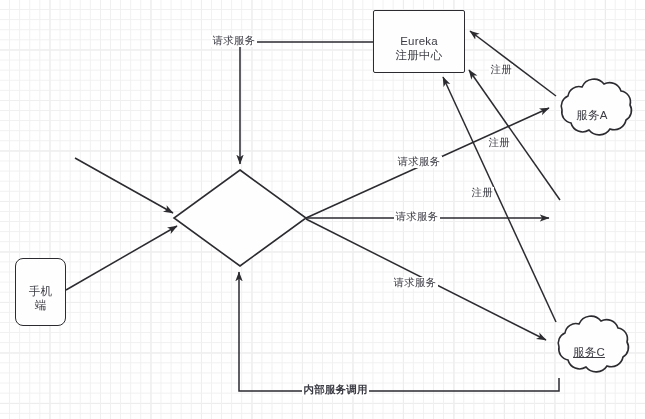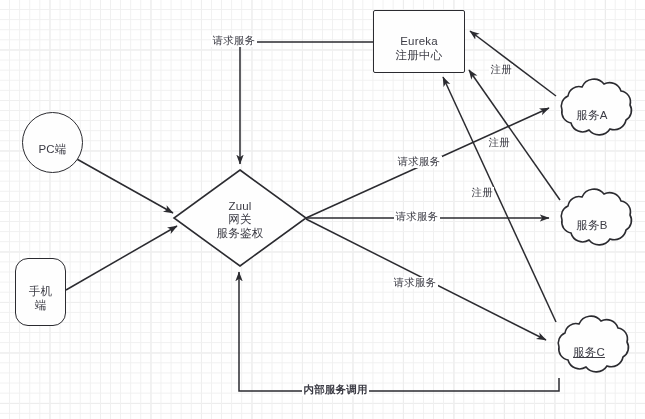--- a/index.html
+++ b/index.html
@@ -60,21 +60,21 @@
     z-index: 4;
     margin-top: 14px;
   }
   .rect-node {
     border: 1.6px solid #2b2b30;
     border-radius: 2px;
     background: #fefefe;
   }
   .round-node {
     border: 1.6px solid #2b2b30;
-    border-radius: 13px;
+    border-radius: 8px;
     background: #fefefe;
   }
   .circle-node {
     border: 1.6px solid #2b2b30;
     border-radius: 50%;
     background: #fefefe;
   }
   .edge-label {
     position: absolute;
     color: #3b3b44;
@@ -115,57 +115,41 @@
 
     <path d="M306,218 L549,218" fill="none" stroke="#2b2b30" stroke-width="1.5" marker-end="url(#ah)"></path>
 
     <path d="M306,219 L546,340" fill="none" stroke="#2b2b30" stroke-width="1.5" marker-end="url(#ah)"></path>
 
     <path d="M559,378 L559,391 L239,391 L239,272" fill="none" stroke="#2b2b30" stroke-width="1.5" marker-end="url(#ah)"></path>
 
     <polygon points="240,170 306,218 240,266 174,218" fill="#fefefe" stroke="#2b2b30" stroke-width="1.6"></polygon>
   </svg>
 
-  <div class="node circle-node" style="left:22px; top:112px; width:61px; height:61px;">
-    <span class="node-label">PC端</span>
-  </div>
 
   <div class="node round-node" style="left:15px; top:258px; width:51px; height:68px;">
     <span class="node-label">手机
 端</span>
   </div>
 
-  <div class="node" style="left:174px; top:170px; width:132px; height:96px; background:transparent; border:0;">
-    <span class="node-label" style="margin-top:4px;">Zuul
-网关
-服务鉴权</span>
-  </div>
 
   <div class="node rect-node" style="left:373px; top:10px; width:92px; height:63px;">
     <span class="node-label">Eureka
 注册中心</span>
   </div>
 
   <div class="node" style="left:546px; top:76px; width:92px; height:66px;text-align:center;">
     <svg class="node-shape" viewBox="0 0 92 66" preserveAspectRatio="none">
       <path d="M22,20 a11,11 0 0 1 14,-9 a13,13 0 0 1 22,-3 a12,12 0 0 1 17,7 a11,11 0 0 1 9,14
                a11,11 0 0 1 -4,15 a12,12 0 0 1 -16,9 a13,13 0 0 1 -21,1 a12,12 0 0 1 -18,-7
                a11,11 0 0 1 -9,-13 a11,11 0 0 1 6,-14 Z" fill="#fefefe" stroke="#2b2b30" stroke-width="1.6"></path>
     </svg>
     <span class="node-label">服务A</span>
   </div>
 
-  <div class="node" style="left:546px; top:186px; width:92px; height:66px;">
-    <svg class="node-shape" viewBox="0 0 92 66" preserveAspectRatio="none">
-      <path d="M22,20 a11,11 0 0 1 14,-9 a13,13 0 0 1 22,-3 a12,12 0 0 1 17,7 a11,11 0 0 1 9,14
-               a11,11 0 0 1 -4,15 a12,12 0 0 1 -16,9 a13,13 0 0 1 -21,1 a12,12 0 0 1 -18,-7
-               a11,11 0 0 1 -9,-13 a11,11 0 0 1 6,-14 Z" fill="#fefefe" stroke="#2b2b30" stroke-width="1.6"></path>
-    </svg>
-    <span class="node-label">服务B</span>
-  </div>
 
   <div class="node" style="left:543px; top:313px; width:92px; height:66px;text-decoration:underline;">
     <svg class="node-shape" viewBox="0 0 92 66" preserveAspectRatio="none">
       <path d="M22,20 a11,11 0 0 1 14,-9 a13,13 0 0 1 22,-3 a12,12 0 0 1 17,7 a11,11 0 0 1 9,14
                a11,11 0 0 1 -4,15 a12,12 0 0 1 -16,9 a13,13 0 0 1 -21,1 a12,12 0 0 1 -18,-7
                a11,11 0 0 1 -9,-13 a11,11 0 0 1 6,-14 Z" fill="#fefefe" stroke="#2b2b30" stroke-width="1.6"></path>
     </svg>
     <span class="node-label">服务C</span>
   </div>
 

